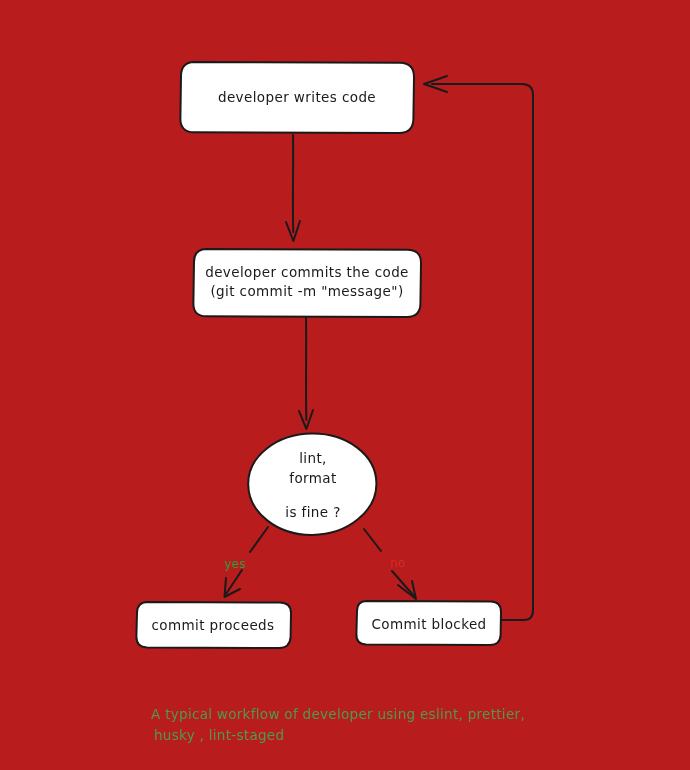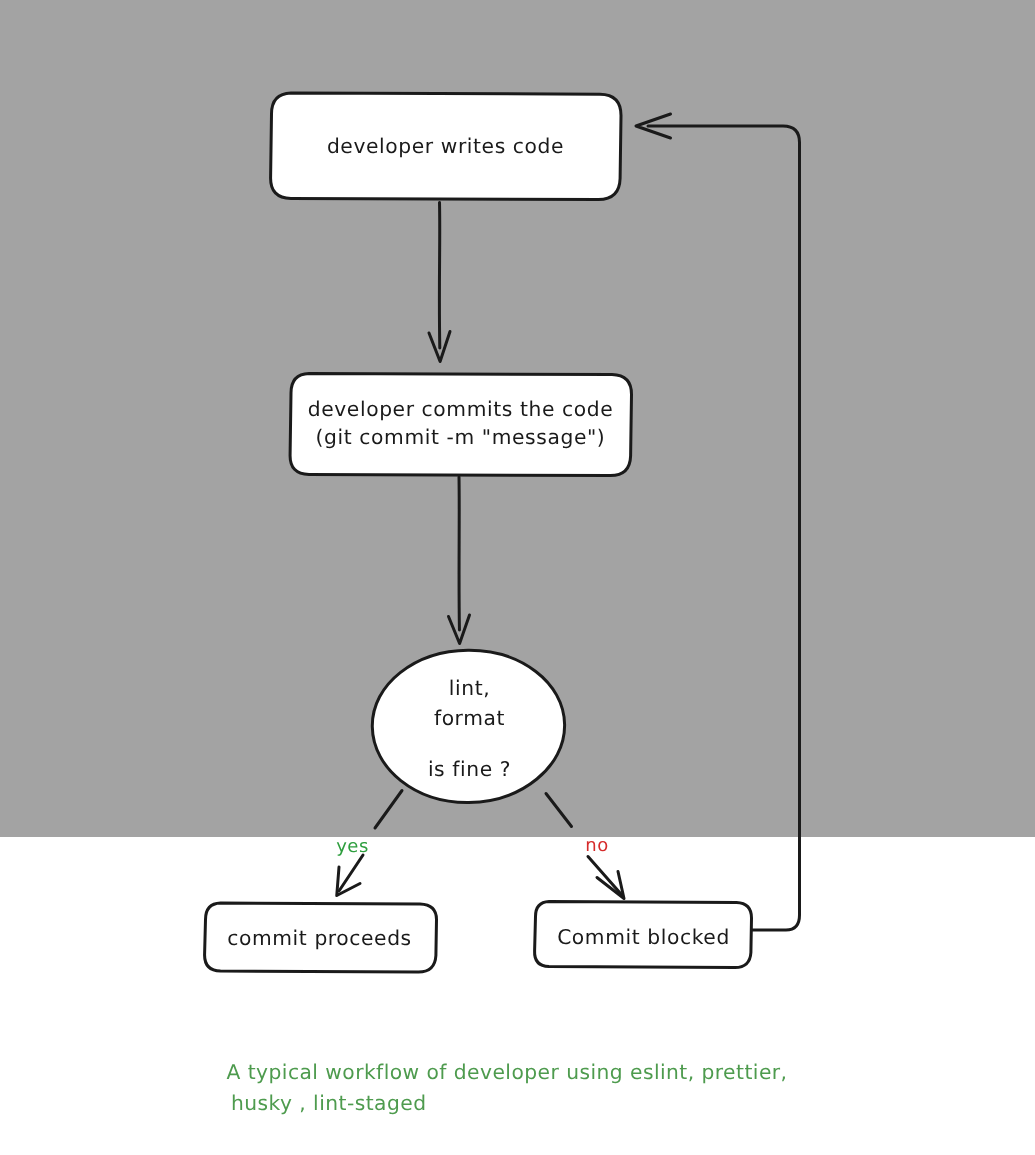--- a/index.html
+++ b/index.html
@@ -9,22 +9,22 @@
   }
   body {
     width: 690px;
     height: 770px;
     font-family: "DejaVu Sans", sans-serif;
     overflow: hidden;
   }
   #canvas {
     position: relative;
     width: 690px;
-    height: 558px;
-    background: #a3a3a3;
+    height: 770px;
+    background: #b91c1c;
   }
   svg.layer {
     position: absolute;
     left: 0;
     top: 0;
     width: 690px;
     height: 770px;
   }
   .node-text {
     font-family: "DejaVu Sans", sans-serif;

